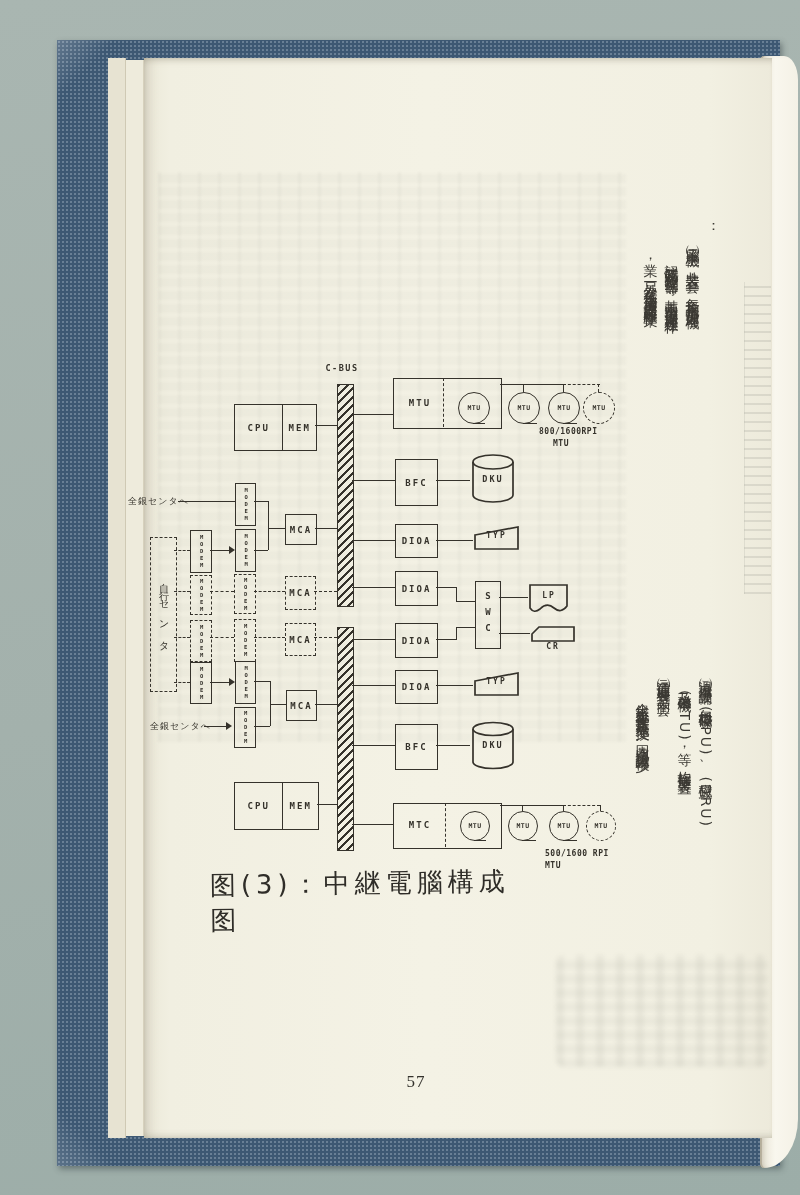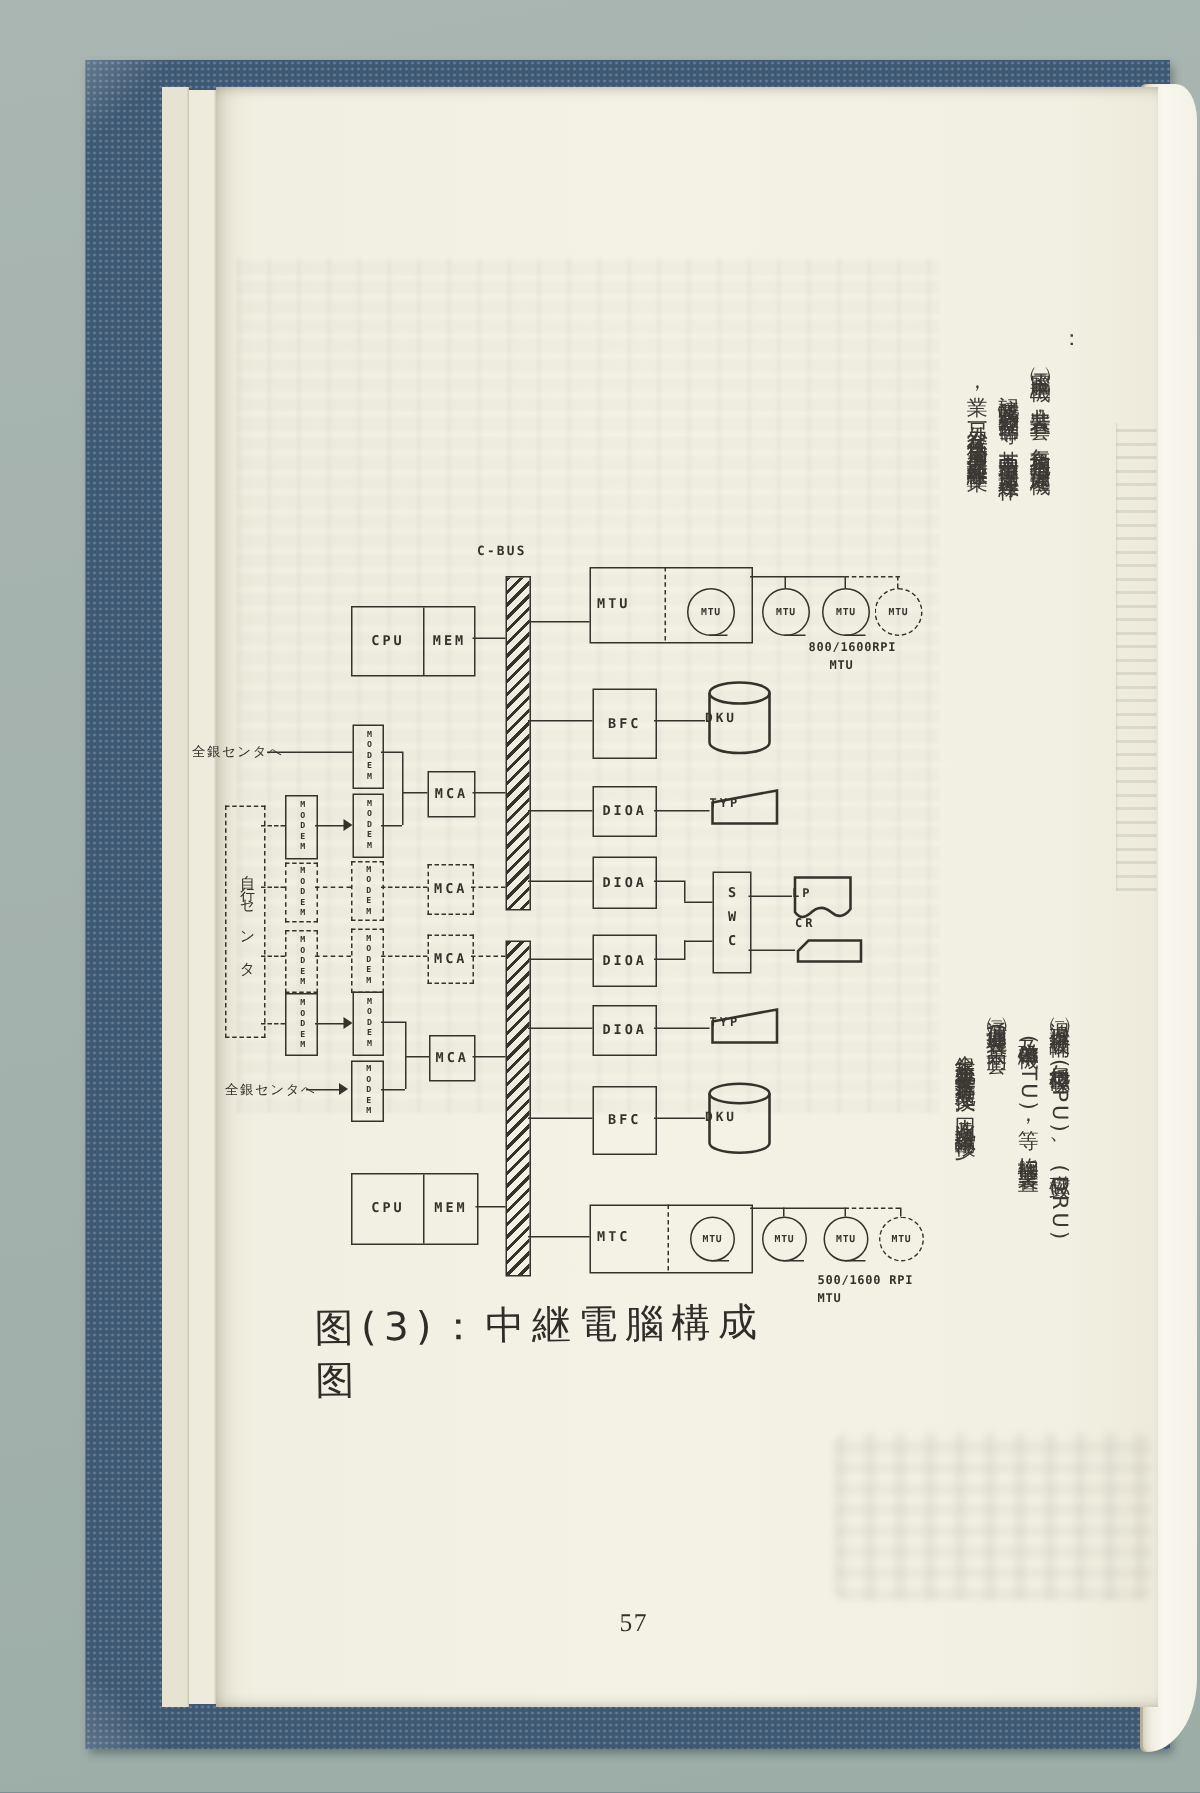--- a/index.html
+++ b/index.html
@@ -58,38 +58,38 @@
   .box{position:absolute;border:1.6px solid var(--ink);color:var(--ink);
     display:flex;align-items:center;justify-content:center;
     font:bold 9px "DejaVu Sans Mono",monospace;letter-spacing:2px;}
   .bdash{border-style:dashed;}
   .circle{border-radius:50%;font-size:6.5px;letter-spacing:.5px;}
   .vtxt{writing-mode:vertical-rl;text-orientation:upright;}
   .modembox{font-size:5.5px;letter-spacing:1px;line-height:1;}
   .busbar{position:absolute;border:1.6px solid var(--ink);
     background:repeating-linear-gradient(135deg,var(--ink) 0 2.1px,transparent 2.1px 6px);}
   .lbl{position:absolute;color:var(--ink);font:bold 9px "DejaVu Sans Mono",monospace;
-    letter-spacing:2px;}
+    letter-spacing:2px;text-align:center;}
   .note{position:absolute;color:var(--ink);font:bold 8px "DejaVu Sans Mono",monospace;letter-spacing:.5px;}
   .jlbl{position:absolute;color:var(--ink);font:9px "DejaVu Sans",sans-serif;letter-spacing:1px;}
   .arr{position:absolute;width:0;height:0;border:4px solid transparent;border-right:0;
     border-left:6px solid var(--ink);}
   svg{position:absolute;overflow:visible;}
   svg path,svg ellipse{fill:none;stroke:var(--ink);stroke-width:1.7;}
 
   
   .vpara{position:absolute;writing-mode:vertical-rl;text-orientation:mixed;
     color:#3b3933;font-size:14px;letter-spacing:2px;line-height:1.5;
     font-family:"DejaVu Sans",sans-serif;}
   .vpara>div{white-space:nowrap;}
   .pt20{padding-top:20px;} .pt38{padding-top:38px;} .pt14{padding-top:14px;} .pt24{padding-top:24px;}
 
   .caption{position:absolute;left:210px;top:866px;width:310px;color:#2f2d28;
     font:26px "DejaVu Sans",sans-serif;letter-spacing:5px;transform:rotate(-.8deg);}
-  .pageno{position:absolute;left:413px;top:1072px;width:40px;text-align:left;
+  .pageno{position:absolute;left:396px;top:1072px;width:40px;text-align:center;
     color:#33312c;font:17px "Liberation Serif",serif;letter-spacing:1px;}
 </style>
 </head>
 <body>
 
 <div class="scene">
 
   <div class="cover"></div>
   <div class="fold fold-tl"></div>
   <div class="fold fold-bl"></div>
@@ -173,21 +173,21 @@
 
   <svg style="left:528px;top:583px" width="42" height="32" viewBox="0 0 42 32">
     <path d="M2 2 H39 V23 Q33 31 26 25 Q19 19 12 26 Q6 31 2 25 Z"></path>
   </svg>
   <div class="lbl" style="left:528px;top:591px;width:42px;font-size:8px">LP</div>
   <div class="hl" style="left:499px;top:597px;width:29px"></div>
 
   <svg style="left:530px;top:625px" width="46" height="18" viewBox="0 0 46 18">
     <path d="M9 2 H44 V16 H2 V9 Z"></path>
   </svg>
-  <div class="lbl" style="left:530px;top:611px;width:46px;font-size:8px">CR</div>
+  <div class="lbl" style="left:530px;top:642px;width:46px;font-size:8px">CR</div>
   <div class="hl" style="left:499px;top:633px;width:31px"></div>
 
   <div class="box" style="left:395px;top:724px;width:41px;height:44px">BFC</div>
   <div class="hl" style="left:352px;top:745px;width:43px"></div>
   <div class="hl" style="left:436px;top:745px;width:34px"></div>
   <svg style="left:470px;top:720px" width="46" height="52" viewBox="0 0 46 52">
     <ellipse cx="23" cy="9" rx="20" ry="6.5"></ellipse>
     <path d="M3 9 V42 A20 6.5 0 0 0 43 42 V9"></path>
   </svg>
   <div class="lbl" style="left:470px;top:740px;width:46px;font-size:8.5px">DKU</div>

